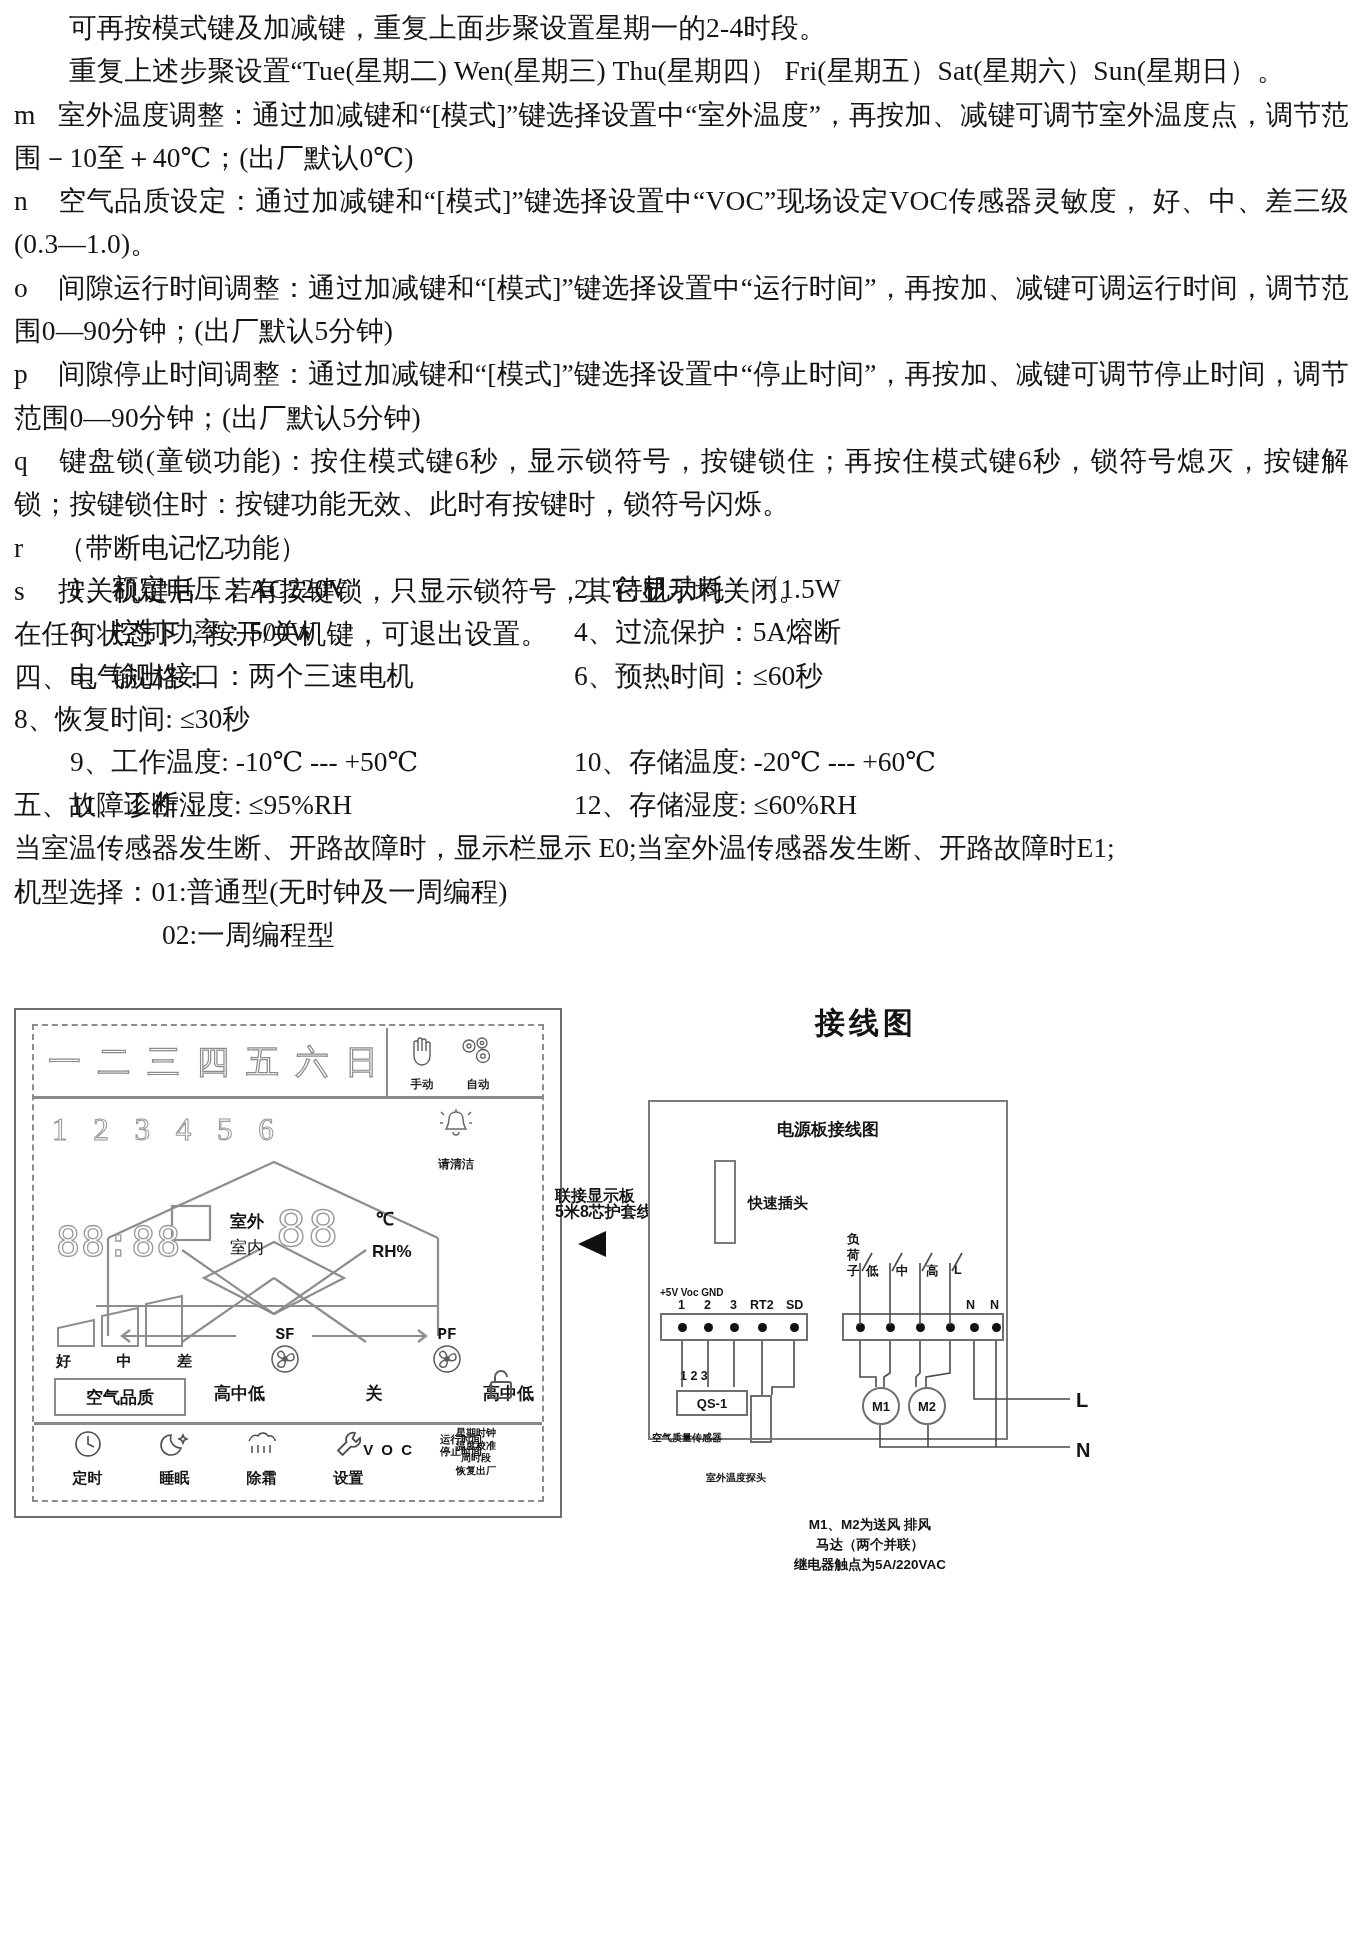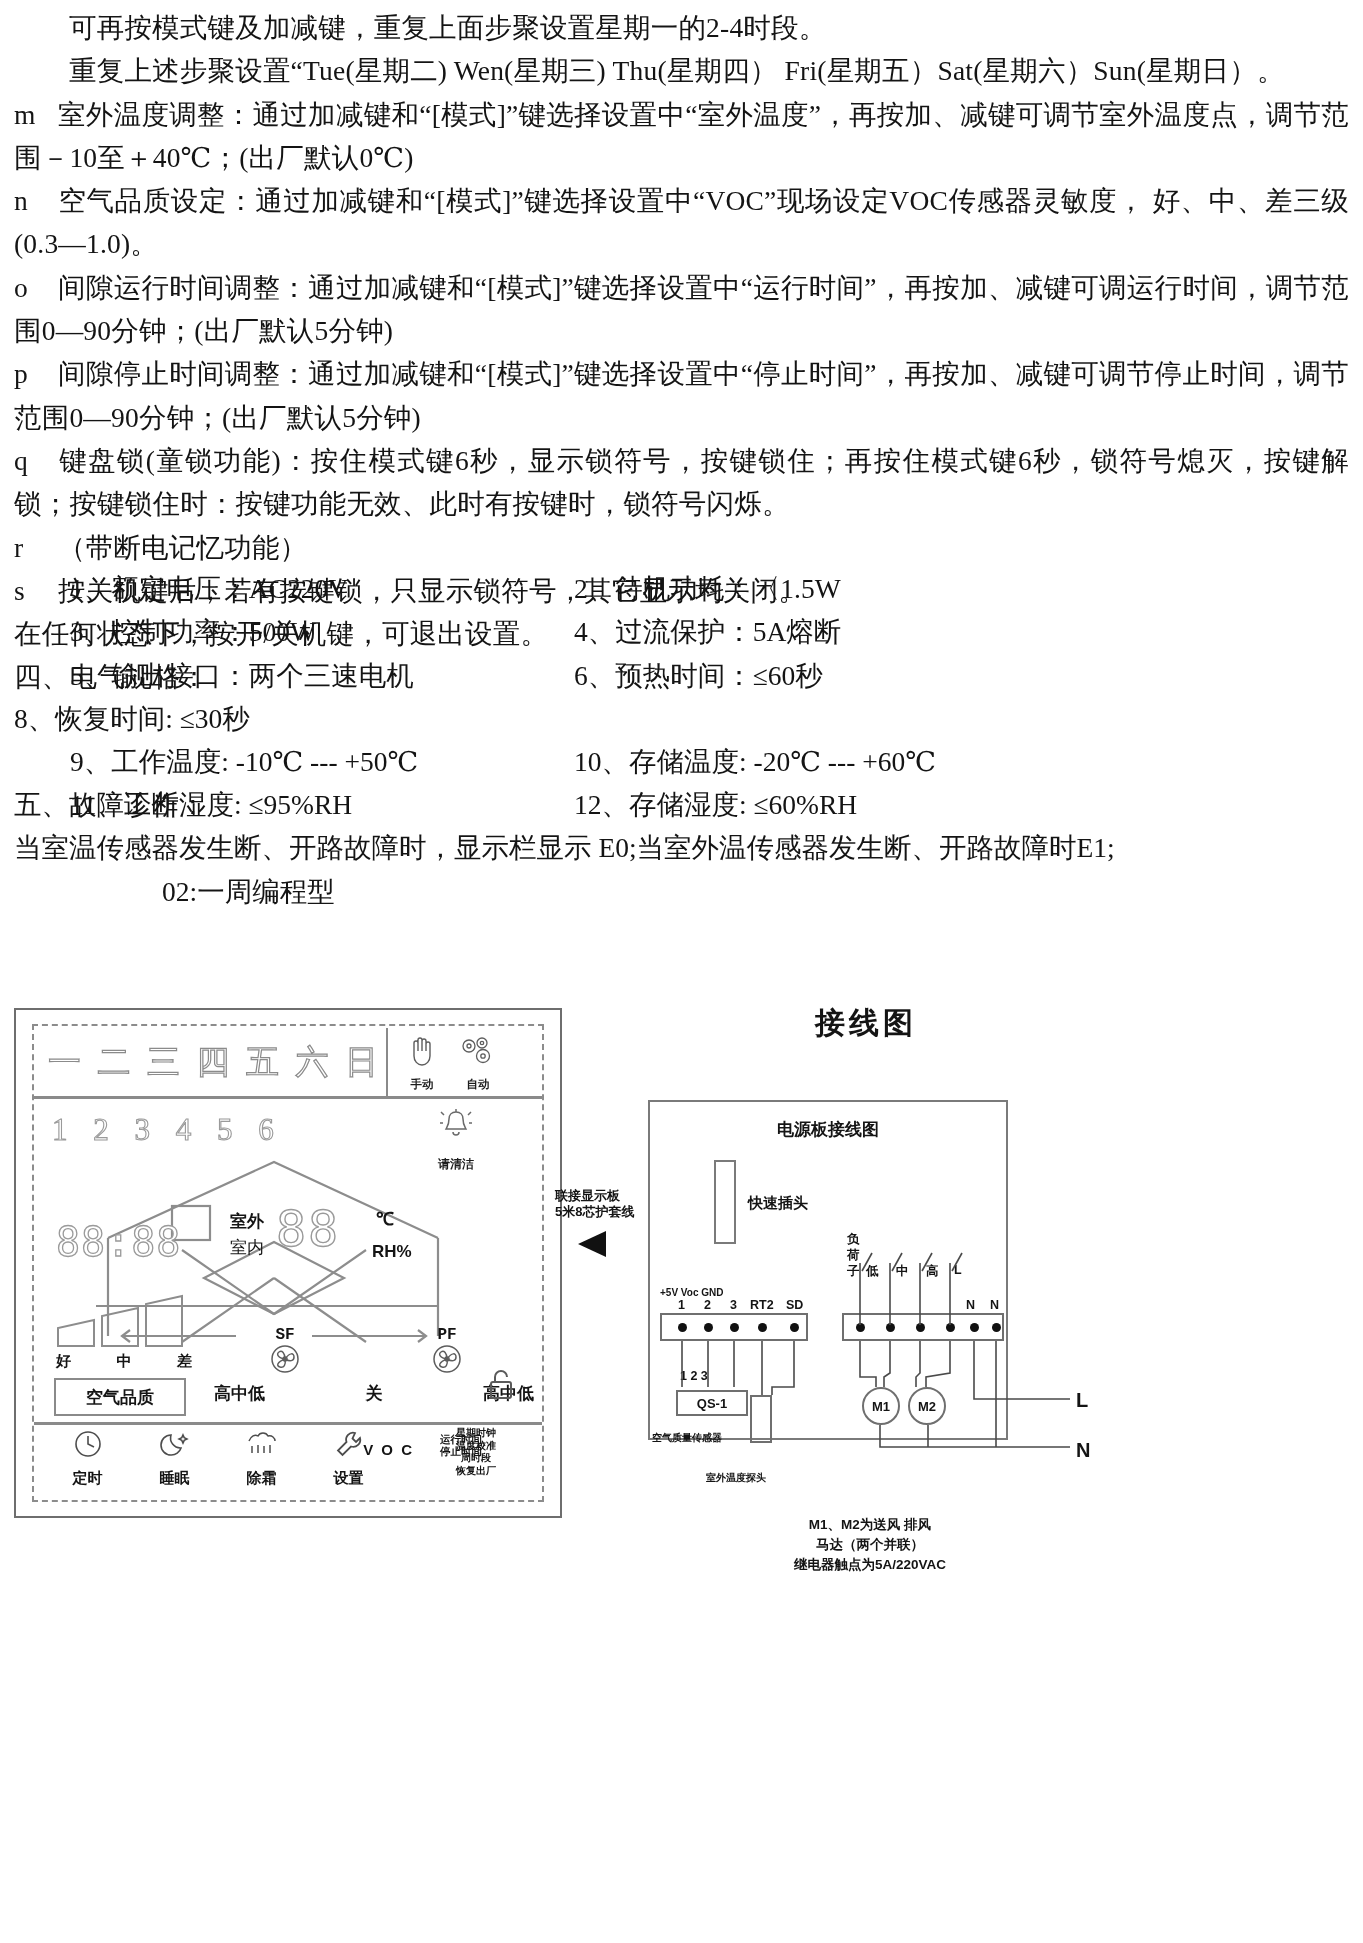--- a/index.html
+++ b/index.html
@@ -174,21 +174,21 @@
     font-size:17px;font-weight:bold;font-family:"Liberation Sans",sans-serif;
   }
   .plug{
     position:absolute;left:64px;top:58px;width:22px;height:84px;
     border:2px solid #7a7a7a;box-sizing:border-box;
   }
   .plug-lbl{position:absolute;left:98px;top:92px;font-size:15px;font-weight:bold;
             font-family:"Liberation Sans",sans-serif;}
   .conn-note{
     position:absolute;left:555px;top:193px;width:100px;
-    font-size:13px;line-height:16px;font-weight:bold;
+    font-size:16px;line-height:16px;font-weight:bold;
     font-family:"Liberation Sans",sans-serif;
   }
   .arrow{
     position:absolute;left:578px;top:236px;width:0;height:0;
     border-top:13px solid transparent;border-bottom:13px solid transparent;
     border-right:28px solid #111;
   }
   .term-left{
     position:absolute;left:660px;top:318px;width:148px;height:28px;
     border:2px solid #6f6f6f;box-sizing:border-box;
@@ -275,20 +275,21 @@
     </div>
     <div class="row">
       <div class="c1">11、工作湿度: ≤95%RH</div>
       <div class="c2">12、存储湿度: ≤60%RH</div>
     </div>
   </div>
 
   <div class="fault">
     <p>五、故障诊断：</p>
     <p>当室温传感器发生断、开路故障时，显示栏显示 E0;当室外温传感器发生断、开路故障时E1;</p>
+    <p>机型选择：01:普通型(无时钟及一周编程)</p>
     <p class="m-indent">02:一周编程型</p>
   </div>
 
   <div class="diagrams">
 
     <div class="lcd-outer">
       <div class="lcd-inner">
 
         <div class="lcd-topbar">
           <div class="weekdays">

